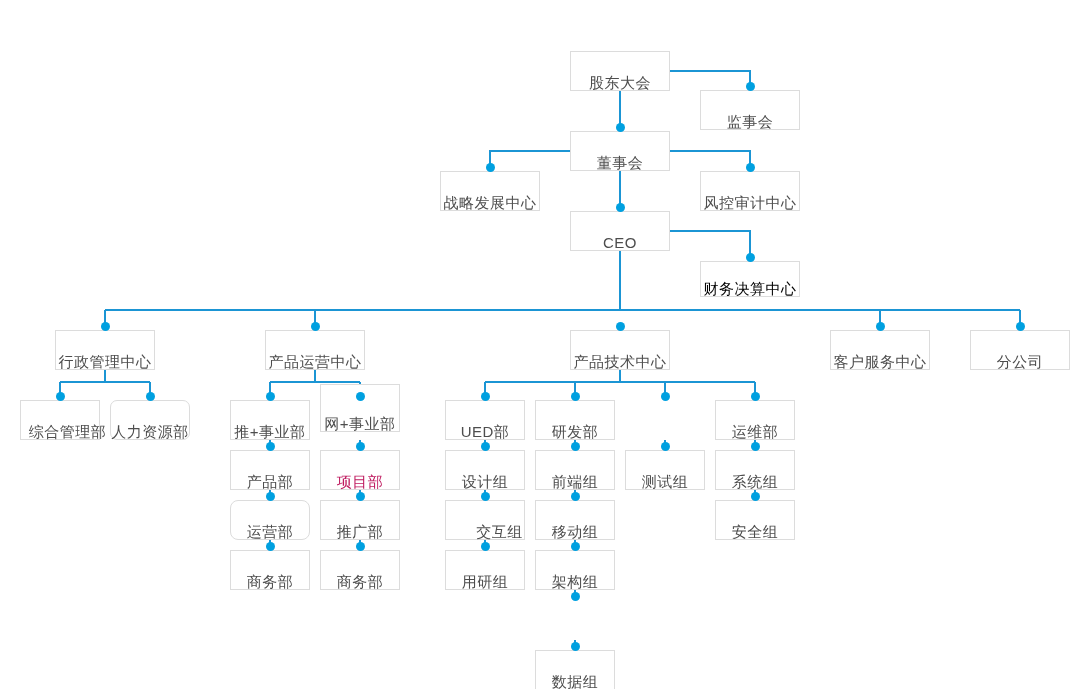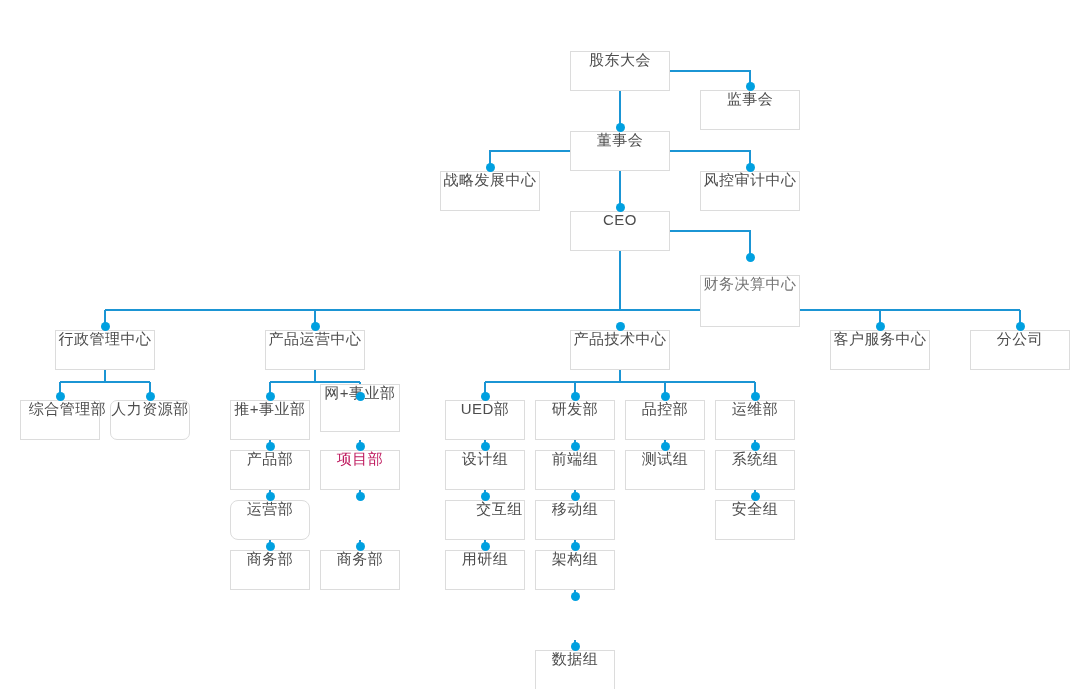--- a/index.html
+++ b/index.html
@@ -28,21 +28,21 @@
   }
   .node {
     position: absolute;
     box-sizing: border-box;
     border: 1px solid #dcdcdc;
     background: #ffffff;
     color: #4d4d4d;
     font-size: 15px;
     line-height: 1;
     display: flex;
-    align-items: flex-start;
+    align-items: flex-end;
     justify-content: center;
     text-align: center;
     letter-spacing: 0.5px;
     white-space: nowrap;
     z-index: 2;
   }
   .node-label {
     display: block;
   }
   .dot {
@@ -114,21 +114,21 @@
     </div>
     <div class="node" style="left: 440px; top: 171px; width: 100px; height: 40px; border-color: rgb(220, 220, 220); color: rgb(77, 77, 77);">
       <span class="node-label">战略发展中心</span>
     </div>
     <div class="node" style="left: 700px; top: 171px; width: 100px; height: 40px; border-color: rgb(220, 220, 220); color: rgb(77, 77, 77);">
       <span class="node-label">风控审计中心</span>
     </div>
     <div class="node" style="left: 570px; top: 211px; width: 100px; height: 40px; border-color: rgb(220, 220, 220); color: rgb(77, 77, 77);">
       <span class="node-label">CEO</span>
     </div>
-    <div class="node" style="left: 700px; top: 275px; width: 100px; height: 52px; border-color: rgb(220, 220, 220); color: #737373;">
+    <div class="node" style="left: 700px; top: 261px; width: 100px; height: 36px; border-color: rgb(220, 220, 220); color: #000000;">
       <span class="node-label">财务决算中心</span>
     </div>
     <div class="node" style="left: 55px; top: 330px; width: 100px; height: 40px; border-color: rgb(220, 220, 220); color: rgb(77, 77, 77);">
       <span class="node-label">行政管理中心</span>
     </div>
     <div class="node" style="left: 265px; top: 330px; width: 100px; height: 40px; border-color: rgb(220, 220, 220); color: rgb(77, 77, 77);">
       <span class="node-label">产品运营中心</span>
     </div>
     <div class="node" style="left: 570px; top: 330px; width: 100px; height: 40px; border-color: rgb(220, 220, 220); color: rgb(77, 77, 77);">
       <span class="node-label">产品技术中心</span>
@@ -156,20 +156,23 @@
     </div>
     <div class="node" style="left: 230px; top: 550px; width: 80px; height: 40px; border-color: rgb(220, 220, 220); color: rgb(77, 77, 77);">
       <span class="node-label">商务部</span>
     </div>
     <div class="node" style="left: 320px; top: 384px; width: 80px; height: 48px; border-color: rgb(220, 220, 220); color: rgb(77, 77, 77);">
       <span class="node-label">网+事业部</span>
     </div>
     <div class="node" style="left: 320px; top: 450px; width: 80px; height: 40px; border-color: rgb(220, 220, 220); color: #be185d;">
       <span class="node-label">项目部</span>
     </div>
+    <div class="node" style="left: 320px; top: 500px; width: 80px; height: 40px; border-color: rgb(220, 220, 220); color: rgb(77, 77, 77);">
+      <span class="node-label">推广部</span>
+    </div>
     <div class="node" style="left: 320px; top: 550px; width: 80px; height: 40px; border-color: rgb(220, 220, 220); color: rgb(77, 77, 77);">
       <span class="node-label">商务部</span>
     </div>
     <div class="node" style="left: 445px; top: 400px; width: 80px; height: 40px; border-color: rgb(220, 220, 220); color: rgb(77, 77, 77);">
       <span class="node-label">UED部</span>
     </div>
     <div class="node" style="left: 445px; top: 450px; width: 80px; height: 40px; border-color: rgb(220, 220, 220); color: rgb(77, 77, 77);">
       <span class="node-label">设计组</span>
     </div>
     <div class="node" style="left: 445px; top: 500px; width: 80px; height: 40px; border-color: rgb(220, 220, 220); color: rgb(77, 77, 77); padding-left: 29px;">
@@ -185,23 +188,20 @@
       <span class="node-label">前端组</span>
     </div>
     <div class="node" style="left: 535px; top: 500px; width: 80px; height: 40px; border-color: rgb(220, 220, 220); color: rgb(77, 77, 77);">
       <span class="node-label">移动组</span>
     </div>
     <div class="node" style="left: 535px; top: 550px; width: 80px; height: 40px; border-color: rgb(220, 220, 220); color: rgb(77, 77, 77);">
       <span class="node-label">架构组</span>
     </div>
     <div class="node" style="left: 535px; top: 650px; width: 80px; height: 40px; border-color: rgb(220, 220, 220); color: rgb(77, 77, 77);">
       <span class="node-label">数据组</span>
-    </div>
-    <div class="node" style="left: 625px; top: 400px; width: 80px; height: 40px; border-color: rgb(220, 220, 220); color: rgb(77, 77, 77);">
-      <span class="node-label">品控部</span>
     </div>
     <div class="node" style="left: 625px; top: 450px; width: 80px; height: 40px; border-color: rgb(220, 220, 220); color: rgb(77, 77, 77);">
       <span class="node-label">测试组</span>
     </div>
     <div class="node" style="left: 715px; top: 400px; width: 80px; height: 40px; border-color: rgb(220, 220, 220); color: rgb(77, 77, 77);">
       <span class="node-label">运维部</span>
     </div>
     <div class="node" style="left: 715px; top: 450px; width: 80px; height: 40px; border-color: rgb(220, 220, 220); color: rgb(77, 77, 77);">
       <span class="node-label">系统组</span>
     </div>

